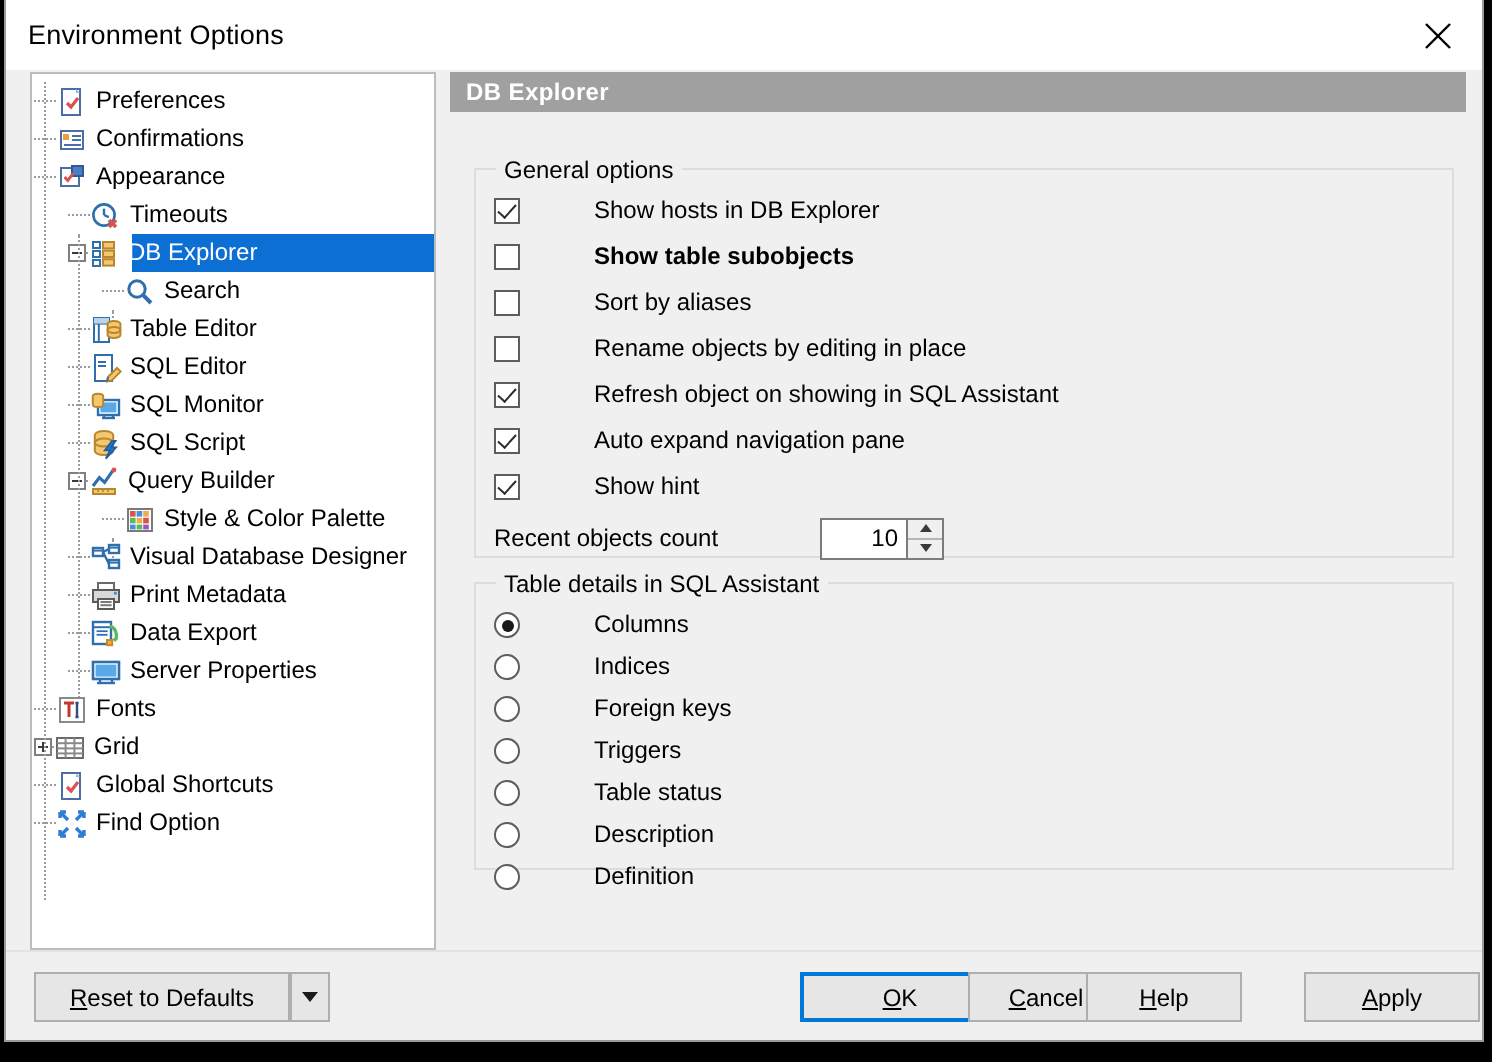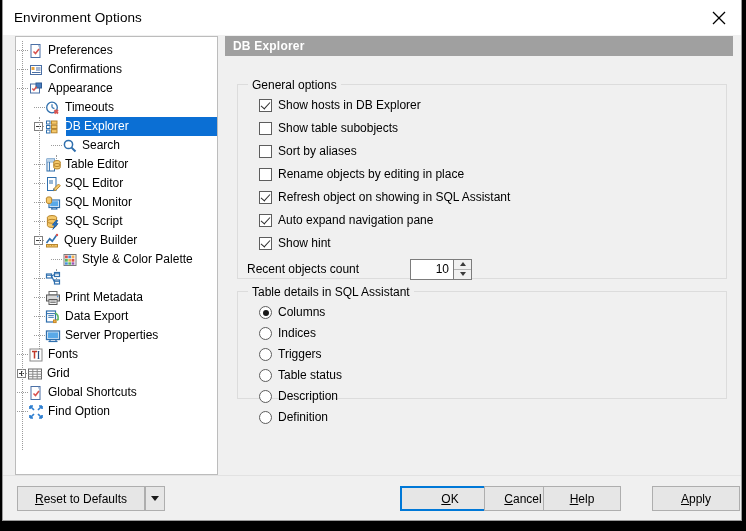--- a/index.html
+++ b/index.html
@@ -179,28 +179,29 @@
   .gb-title {
     position: absolute;
     top: -7px;
     left: 10px;
     background: #f0f0f0;
     padding: 0 4px;
     font-size: 12px;
     color: #000;
   }
   #gb-general { top: 48px; height: 195px; }
-  #gb-table   { top: 255px; height: 108px; }
+  #gb-table   { top: 255px; height: 144px; }
 
   .opt-row {
     display: flex;
     align-items: center;
     height: 17px;
-    margin-left: 21px;
+    margin-left: 9px;
     white-space: nowrap;
+    gap: 31px;
   }
   .cb {
     width: 13px; height: 13px;
     border: 1px solid #5d5d5d;
     background: #ffffff;
     box-sizing: border-box;
     flex: 0 0 auto;
     position: relative;
     margin-right: 6px;
   }
@@ -530,20 +531,21 @@
                 <rect x="1.5" y="3" width="5" height="4" fill="#fff" stroke="#2f6fad" stroke-width="1.2"></rect>
                 <line x1="1.5" y1="4.3" x2="6.5" y2="4.3" stroke="#2f6fad" stroke-width="1"></line>
                 <rect x="9.5" y="1.5" width="5" height="4" fill="#fff" stroke="#2f6fad" stroke-width="1.2"></rect>
                 <line x1="9.5" y1="2.8" x2="14.5" y2="2.8" stroke="#2f6fad" stroke-width="1"></line>
                 <rect x="9.5" y="9" width="5" height="4" fill="#fff" stroke="#2f6fad" stroke-width="1.2"></rect>
                 <line x1="9.5" y1="10.3" x2="14.5" y2="10.3" stroke="#2f6fad" stroke-width="1"></line>
                 <line x1="6.5" y1="5" x2="9.5" y2="3.5" stroke="#2f6fad" stroke-width="1.2"></line>
                 <line x1="6.5" y1="5" x2="9.5" y2="11" stroke="#2f6fad" stroke-width="1.2"></line>
               </svg>
             </span>
+            <span class="lbl" style="position: relative; z-index: 1;">Visual Database Designer</span>
           </div>
           <div class="tnode">
             <div style="width: 18px; flex: 0 0 auto;"></div>
             <div class="dots" style="width: 11px; margin-right: 0px;"></div>
             <span style="display: flex; align-items: center; flex: 0 0 auto; z-index: 1;">
               <svg width="16" height="16" viewBox="0 0 16 16" class="ico">
                 <rect x="4" y="1.5" width="8" height="3.5" fill="#fff" stroke="#6a6a6a" stroke-width="1"></rect>
                 <rect x="1.5" y="5" width="13" height="6" fill="#d8d8d8" stroke="#5a5a5a" stroke-width="1"></rect>
                 <rect x="4" y="9.5" width="8" height="5" fill="#fff" stroke="#5a5a5a" stroke-width="1"></rect>
                 <line x1="5.2" y1="11" x2="10.8" y2="11" stroke="#7a7a7a" stroke-width="1"></line>
@@ -646,21 +648,21 @@
     <div class="right-pane">
       <div class="pane-header">DB Explorer</div>
 
       <div class="groupbox" id="gb-general">
         <div class="gb-title">General options</div>
         <div id="general-list" style="padding-top:12px;">
             <div class="opt-row" style="margin-bottom: 6px;">
               <span class="cb checked"></span>
               <span class="opt-label">Show hosts in DB Explorer</span>
             </div>
-            <div class="opt-row" style="margin-bottom: 6px;">
+            <div class="opt-row" style="margin-bottom: 6px; font-weight: bold;">
               <span class="cb"></span>
               <span class="opt-label">Show table subobjects</span>
             </div>
             <div class="opt-row" style="margin-bottom: 6px;">
               <span class="cb"></span>
               <span class="opt-label">Sort by aliases</span>
             </div>
             <div class="opt-row" style="margin-bottom: 6px;">
               <span class="cb"></span>
               <span class="opt-label">Rename objects by editing in place</span>
@@ -700,20 +702,24 @@
             <div class="opt-row" style="margin-bottom: 4px;">
               <span class="rb checked"></span>
               <span class="opt-label">Columns</span>
             </div>
             <div class="opt-row" style="margin-bottom: 4px;">
               <span class="rb"></span>
               <span class="opt-label">Indices</span>
             </div>
             <div class="opt-row" style="margin-bottom: 4px;">
               <span class="rb"></span>
+              <span class="opt-label">Foreign keys</span>
+            </div>
+            <div class="opt-row" style="margin-bottom: 4px;">
+              <span class="rb"></span>
               <span class="opt-label">Triggers</span>
             </div>
             <div class="opt-row" style="margin-bottom: 4px;">
               <span class="rb"></span>
               <span class="opt-label">Table status</span>
             </div>
             <div class="opt-row" style="margin-bottom: 4px;">
               <span class="rb"></span>
               <span class="opt-label">Description</span>
             </div>

